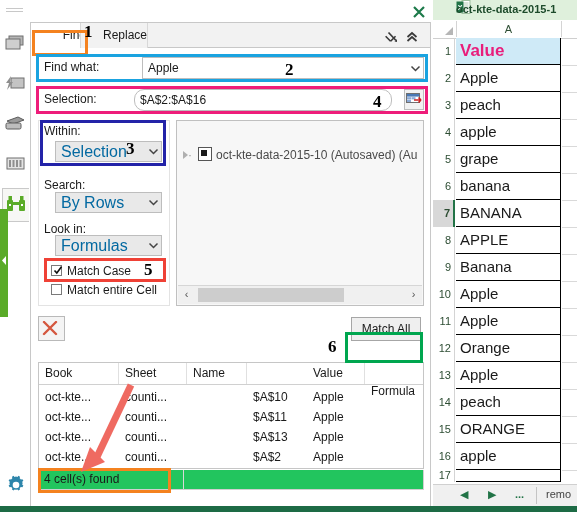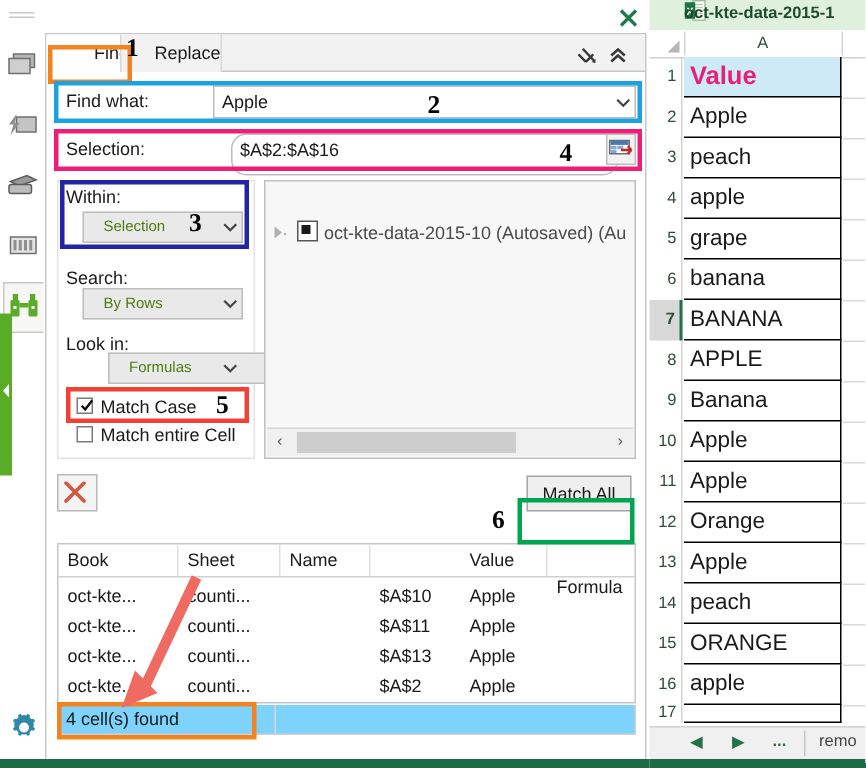--- a/index.html
+++ b/index.html
@@ -43,21 +43,21 @@
   
   .lbl{font-size:12px;color:#1a1a1a;}
   .field{position:absolute;box-sizing:border-box;background:#ffffff;border:1px solid #bdbdbd;
          font-size:12px;color:#1a1a1a;line-height:20px;padding-left:5px;}
   .caret{position:absolute;width:11px;height:11px;}
 
   .row-findwhat{position:absolute;left:38px;top:56px;width:386px;height:24px;}
   .row-selection{position:absolute;left:38px;top:88px;width:386px;height:24px;}
 
   .combo-btn{position:absolute;box-sizing:border-box;background:#e9e9e9;border:1px solid #bdbdbd;
-             font-size:10px;line-height:19px;padding-left:13px;color:#4d7c0f;}
+             font-size:16px;line-height:19px;padding-left:5px;color:#0369a1;}
 
   .chkbox{position:absolute;width:11px;height:11px;border:1px solid #7a7a7a;background:#fff;box-sizing:border-box;}
   .chkmark{position:absolute;left:1px;top:-1px;width:10px;height:11px;}
 
   
   .wb-box{position:absolute;left:176px;top:120px;width:248px;height:186px;border:1px solid #c0c0c0;background:#f7f7f7;box-sizing:border-box;}
   .wb-head{position:absolute;left:1px;top:1px;width:246px;height:20px;border:1px solid #cfcfcf;box-sizing:border-box;background:#f7f7f7;color:#9a9a9a;font-size:12px;line-height:18px;padding-left:4px;}
   .wb-headbtn{position:absolute;right:3px;top:3px;width:13px;height:13px;border:1px solid #b4b4b4;background:#f2f2f2;box-sizing:border-box;}
   .wb-headbtn:after{content:"";position:absolute;left:3px;top:3px;width:5px;height:5px;background:#333;}
   .wb-item{position:absolute;left:6px;top:26px;font-size:12px;color:#4a4a4a;white-space:nowrap;}
@@ -77,21 +77,21 @@
   .findall{position:absolute;left:313px;top:4px;width:70px;height:24px;background:#efefef;border:1px solid #a6a6a6;
     box-sizing:border-box;font-size:12px;line-height:22px;text-align:center;}
 
   
   .res{position:absolute;left:38px;top:362px;width:386px;height:107px;border:1px solid #c6c6c6;box-sizing:border-box;background:#fff;}
   .res-head{position:absolute;left:0;top:0;width:384px;height:22px;border-bottom:1px solid #d0d0d0;box-sizing:border-box;}
   .res-head div{position:absolute;top:0;line-height:21px;font-size:12px;color:#1a1a1a;padding-left:6px;
                 border-right:1px solid #e0e0e0;height:21px;box-sizing:border-box;}
   .res-row{position:absolute;left:0;width:384px;height:20px;}
   .res-row span{position:absolute;top:0;line-height:20px;font-size:12px;color:#1a1a1a;padding-left:6px;}
-  .statusbar{position:absolute;left:38px;top:470px;width:386px;height:20px;border:1px solid #d0d0d0;border-top:none;box-sizing:border-box;background:#7dd3fc;padding-left:31px;}
+  .statusbar{position:absolute;left:38px;top:470px;width:386px;height:20px;border:1px solid #d0d0d0;border-top:none;box-sizing:border-box;background:#22c55e;padding-left:31px;}
   .statusbar .st-txt{position:absolute;left:5px;top:0;line-height:19px;font-size:12px;}
   .statusbar .st-div{position:absolute;left:144px;top:0;width:1px;height:19px;background:#d8d8d8;}
 
   
   .annot{position:absolute;box-sizing:border-box;pointer-events:none;}
   .num{position:absolute;font-size:17px;font-weight:bold;color:#000;font-family:"Liberation Serif", serif;}
 
   
   .xl{position:absolute;left:433px;top:0;width:144px;height:400px;background:#ffffff;}
   .xl-title{position:absolute;left:0;top:0;width:144px;height:20px;background:#dff0dc;}
@@ -236,21 +236,21 @@
     <div class="field" style="left:104px;top:1px;width:282px;height:22px;">Apple</div>
     <div class="caret" style="left:372px;top:7px;">
       <svg width="11" height="11" viewBox="0 0 11 11">
           <path d="M1.5 3.5 L5.5 7.5 L9.5 3.5" stroke="#444" stroke-width="1.5" fill="none"></path>
         </svg>
     </div>
   </div>
 
   <div class="row-selection">
     <div class="lbl" style="position:absolute;left:6px;top:4px;">Selection:</div>
-    <div class="field" style="left:116px;top:1px;width:258px;height:28px;border-radius:10px;">$A$2:$A$16</div>
+    <div class="field" style="left:96px;top:1px;width:258px;height:22px;border-radius:10px;">$A$2:$A$16</div>
     <div style="position:absolute;left:366px;top:1px;width:20px;height:21px;border:1px solid #bdbdbd;background:#f2f2f2;box-sizing:border-box;">
       <span>
         <svg width="16" height="14" viewBox="0 0 16 14" style="position:absolute;left:1px;top:3px;">
           <rect x="0.5" y="0.5" width="13" height="9" fill="#fff" stroke="#6f6f6f"></rect>
           <rect x="1" y="1" width="12" height="2.6" fill="#4a78b5"></rect>
           <g fill="#8aa9d6">
               <rect x="1" y="4.2" width="4" height="2.2"></rect>
               <rect x="5.5" y="4.2" width="4" height="2.2"></rect>
               <rect x="1" y="6.8" width="4" height="2.2"></rect>
             </g>
@@ -272,21 +272,21 @@
 
   <div class="lbl" style="position:absolute;left:44px;top:178px;">Search:</div>
   <div class="combo-btn" style="left:55px;top:192px;width:107px;height:21px;">By Rows</div>
   <div class="caret" style="position:absolute;left:148px;top:197px;">
     <svg width="11" height="11" viewBox="0 0 11 11">
         <path d="M1.5 3.5 L5.5 7.5 L9.5 3.5" stroke="#444" stroke-width="1.5" fill="none"></path>
       </svg>
   </div>
 
   <div class="lbl" style="position:absolute;left:44px;top:222px;">Look in:</div>
-  <div class="combo-btn" style="left:55px;top:235px;width:107px;height:21px;margin-left:17px;">Formulas</div>
+  <div class="combo-btn" style="left:55px;top:235px;width:107px;height:21px;">Formulas</div>
   <div class="caret" style="position:absolute;left:148px;top:240px;">
     <svg width="11" height="11" viewBox="0 0 11 11">
         <path d="M1.5 3.5 L5.5 7.5 L9.5 3.5" stroke="#444" stroke-width="1.5" fill="none"></path>
       </svg>
   </div>
 
   <div style="position:absolute;left:51px;top:264px;">
     <span class="chkbox" style="left:0;top:1px;">
       <span class="chkmark">
         <svg width="10" height="11" viewBox="0 0 10 11">

